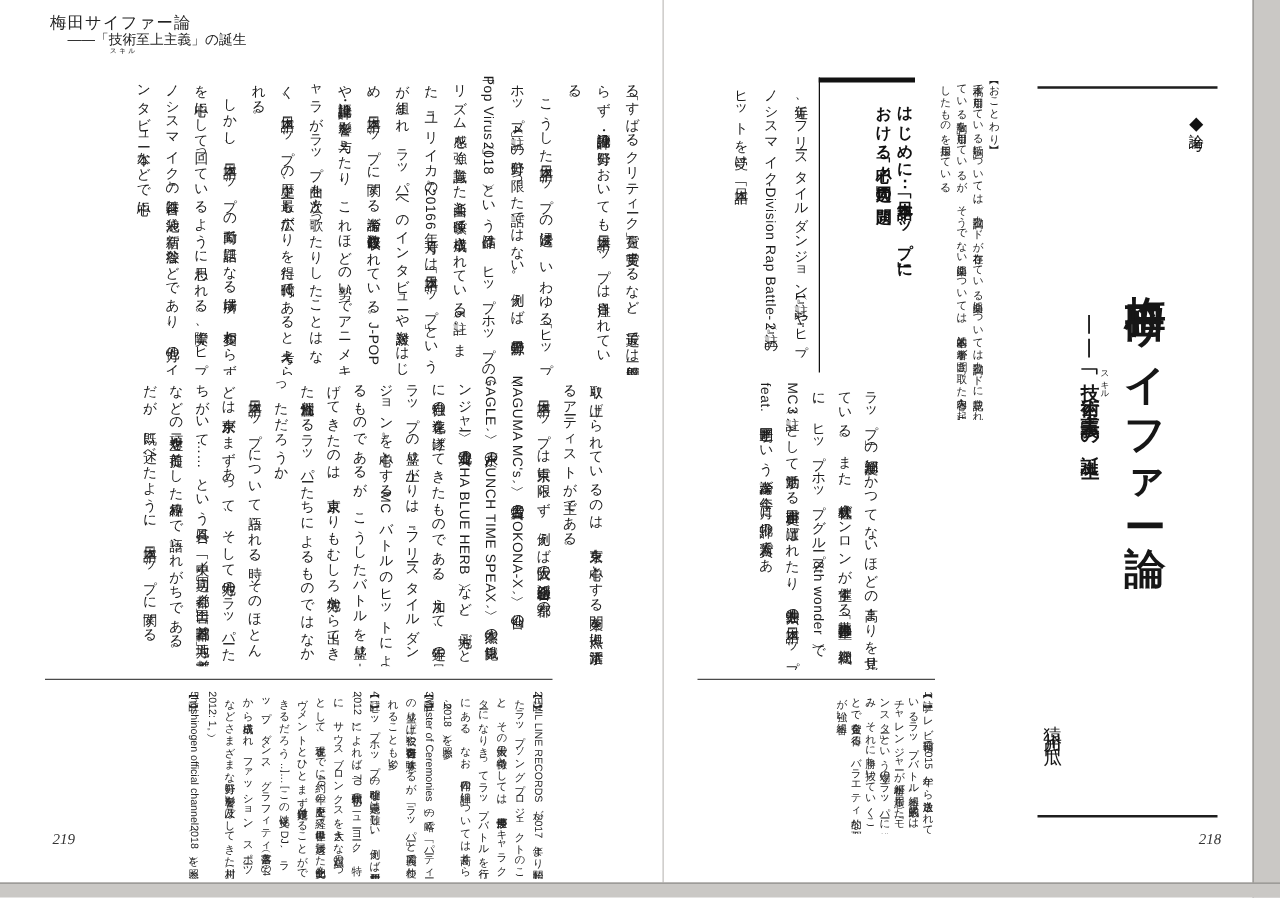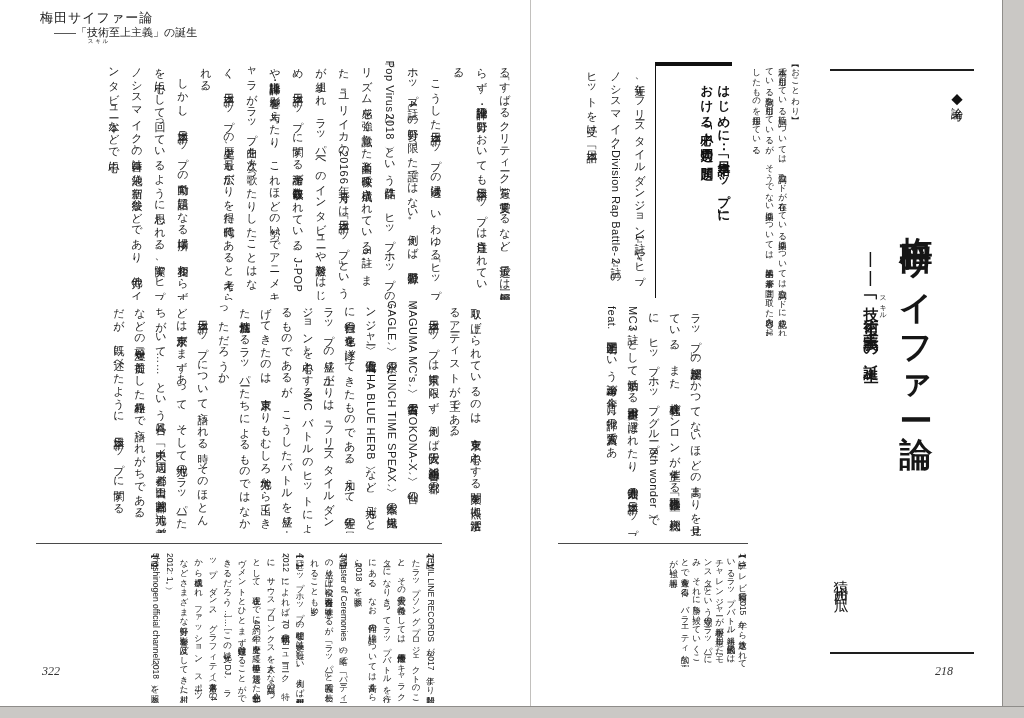--- a/index.html
+++ b/index.html
@@ -35,21 +35,21 @@
   #pageno-left{position:absolute;left:42px;top:664px;font-size:12px;font-style:italic;color:#333;}
 
   
   #rule-top-right{position:absolute;left:299px;top:69px;width:144px;border-top:2px solid #1e1e1e;}
   #rule-bottom-right{position:absolute;left:299px;top:652px;width:144px;border-top:2px solid #1e1e1e;}
   #category-label{left:417px;top:84px;height:90px;font-size:12px;letter-spacing:2px;color:#111;}
   #article-title{left:362px;top:210px;height:330px;font-size:33px;letter-spacing:7px;font-weight:600;color:#161616;}
   #article-subtitle{left:330px;top:252px;height:330px;font-size:15px;letter-spacing:4px;font-weight:600;color:#161616;}
   #article-subtitle rt{font-size:7px;letter-spacing:0;font-weight:normal;}
   #author-name{left:300px;top:568px;height:100px;font-size:15px;letter-spacing:6px;color:#161616;}
-  #pageno-right{position:absolute;left:404px;top:664px;font-size:12px;font-style:italic;color:#333;}
+  #pageno-right{position:absolute;left:428px;top:664px;font-size:12px;font-style:italic;color:#333;}
 
   #notice-block{left:205px;top:62px;width:66px;height:274px;font-size:8.5px;line-height:13px;color:#222;}
   #section-heading{
     left:124px;top:62px;width:77px;height:236px;
     border-top:4px solid #111;border-left:1px solid #111;box-sizing:border-box;
     padding-top:10px;font-size:12.5px;font-weight:bold;line-height:17px;letter-spacing:1px;color:#111;
   }
   #body-upper-right{left:27px;top:64px;width:94px;height:222px;font-size:11px;line-height:24px;letter-spacing:0.5px;}
   #body-lower-right{left:22px;top:306px;width:153px;height:230px;font-size:11px;line-height:21px;letter-spacing:0.5px;}
   #fn-rule-right{position:absolute;left:27px;top:543px;width:190px;border-top:1px solid #4a4a4a;}
@@ -78,21 +78,21 @@
 　日本語ラップは東京に限らず、例えば大阪の〈韻踏合組合〉、京都の〈MAGUMA MC's〉、名古屋の〈TOKONA-X〉、仙台の〈GAGLE〉、水戸の〈LUNCH TIME SPEAX〉、熊本の〈餓鬼レンジャー〉、北海道の〈THA BLUE HERB〉など、地方ごとに独自の進化を遂げてきたものである。加えて、近年の日本語ラップの盛り上がりは、『フリースタイルダンジョン』を中心とするMCバトルのヒットによるものであるが、こうしたバトルを盛り上げてきたのは、東京よりもむしろ地方から出てきた個性溢れるラッパーたちによるものではなかっただろうか。
 　日本語ラップについて語られる時、そのほとんどは東京がまずあって、そして地方のラッパーたちがいて……という具合に、「中央／周辺」、「都会／田舎」、「首都圏／地方」、「都市／郊外」などの二項対立を前提とした枠組みで語られがちである。だが、既に述べたように、日本語ラップに関する</div>
 
   <div id="fn-rule-left"></div>
 
   <div class="vtext sans" id="footnotes-left">【註2】EVIL LINE RECORDSが2017年より開始したラップソングプロジェクトのこと。その最大の特徴としては、男性声優がキャラクターになりきってラップバトルを行う点にある。なお、同作の詳細については高井くらら（2018）を参照。
 【註3】「Master of Ceremonies」の略で、「パーティーの盛り上げ役」や「司会進行」を意味するが、「ラッパー」と同義で使われることも多い。
 【註4】「ヒップホップ」の明確な定義は難しい。例えば川村亜樹（2012）によれば、「70年代初頭のニューヨーク、特に、サウスブロンクスを大きな起点の一つとして、現在までに約40年の歴史を経て世界中に浸透した文化的ムーヴメントとひとまず定義付けることができるだろう。［……］この文化は、DJ、ラップ、ダンス、グラフィティ（落書き）の4大形式から構成され、ファッション、スポーツなどさまざまな分野に影響」を及ぼしてきた（川村 2012: 1）。
 【註5】hoshinogen official channel（2018）を参照。</div>
 
-  <div id="pageno-left">322</div>
+  <div id="pageno-left">219</div>
 </div>
 
 <div class="page" id="page-right">
 
   <div id="rule-top-right"></div>
 
   <div class="vtext serif" id="category-label">◆論考</div>
 
   <div class="vtext serif" id="article-title">梅田サイファー論</div>
 

